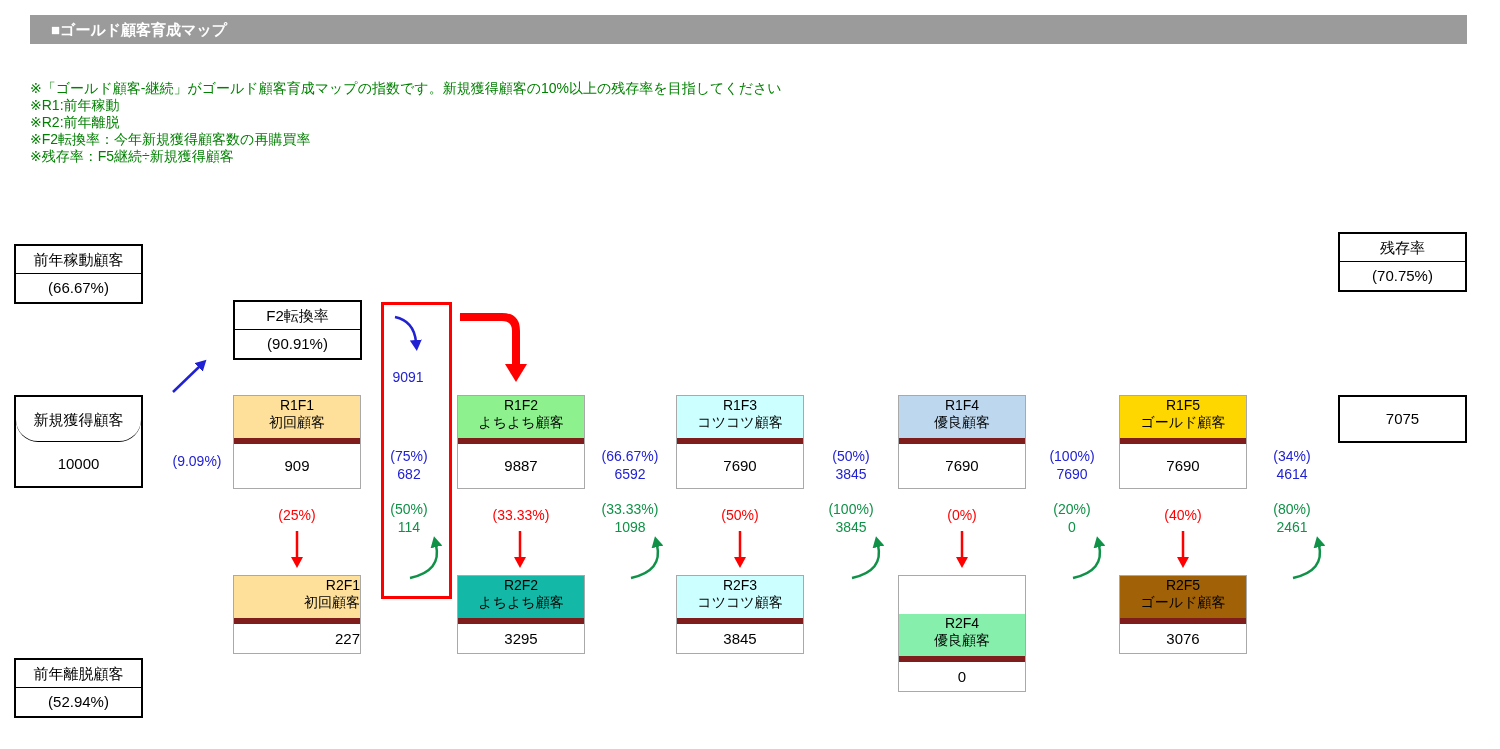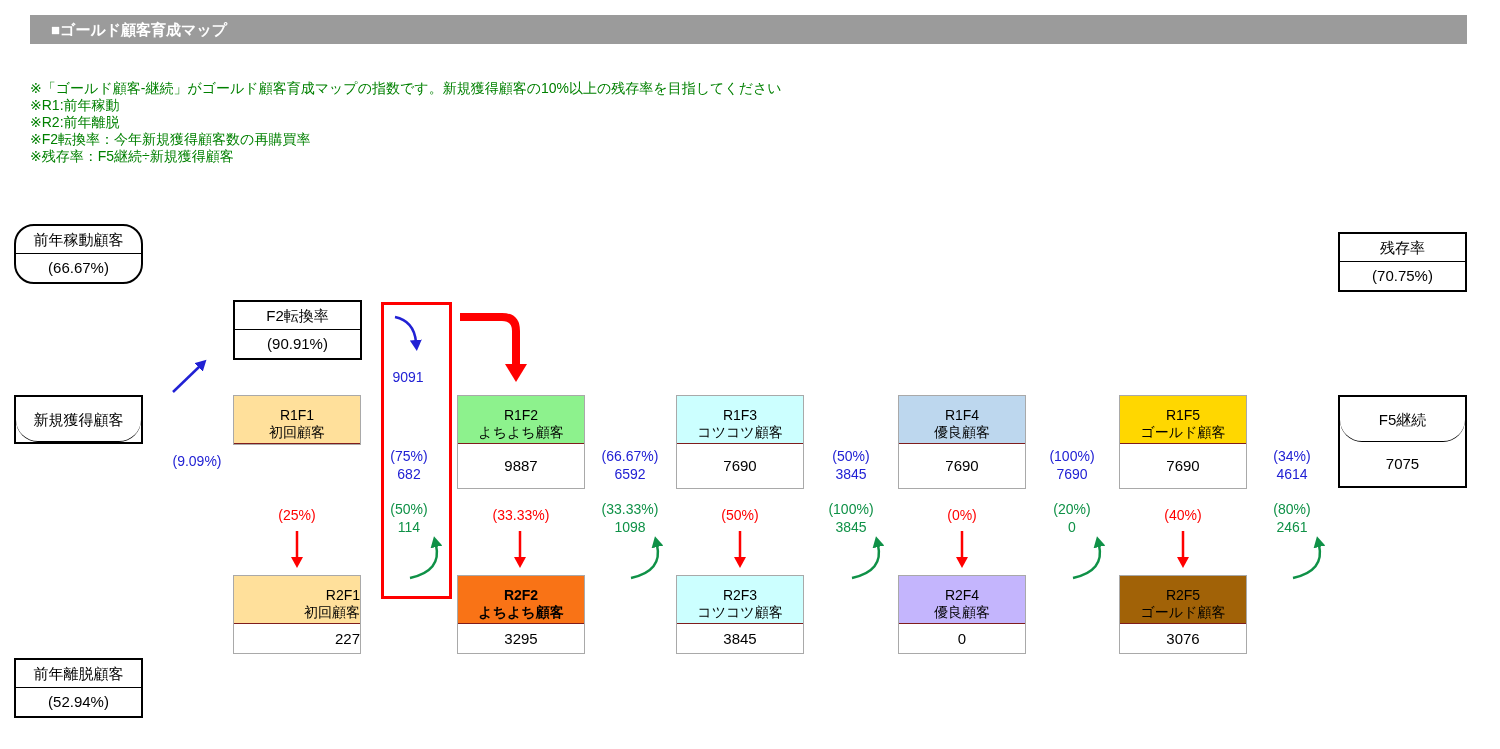--- a/index.html
+++ b/index.html
@@ -19,21 +19,21 @@
   .sbox {
     position:absolute; width:129px; border:2px solid #000; background:#fff;
     text-align:center; font-size:15px;
   }
   .sbox .row1 { height:28px; line-height:28px; border-bottom:1px solid #000; }
   .sbox .row2 { height:28px; line-height:28px; }
   .sbox.tall .row1 { height:45px; line-height:45px;border-radius:22px; }
   .sbox.tall .row2 { height:44px; line-height:44px; }
 
   .rbox { position:absolute; width:128px; border:1px solid #a9a9a9; background:#fff; text-align:center; }
-  .rbox-hd { height:48px; font-size:14px; padding-top:11px; line-height:17px; border-bottom:1px solid #7f1d1d; }
+  .rbox-hd { height:48px; font-size:14px; padding-top:1px; line-height:17px; border-bottom:6px solid #7f1d1d; }
   .rbox-val { height:44px; line-height:44px; font-size:15px; background:#fff; }
   .rbox.r2 .rbox-val { height:29px; line-height:29px; }
 
   .flow { position:absolute; width:84px; text-align:center; font-size:14px; line-height:18px; white-space:nowrap; }
   .flow.blue  { color:#2121d4; }
   .flow.green { color:#0f9147; }
   .flow.red   { color:#ff0000; }
 
   .hl-rect { position:absolute; left:381px; top:302px; width:71px; height:297px; border:3px solid #ff0000; }
   .overlay { position:absolute; left:0; top:0; pointer-events:none; }
@@ -44,54 +44,55 @@
 <div class="titlebar">■ゴールド顧客育成マップ</div>
 
 <div class="notes">
   <div>※「ゴールド顧客-継続」がゴールド顧客育成マップの指数です。新規獲得顧客の10%以上の残存率を目指してください</div>
   <div>※R1:前年稼動</div>
   <div>※R2:前年離脱</div>
   <div>※F2転換率：今年新規獲得顧客数の再購買率</div>
   <div>※残存率：F5継続÷新規獲得顧客</div>
 </div>
 
-<div class="sbox" style="left:14px; top:224px;border-radius:20px;">
+<div class="sbox" style="left:14px; top:244px;">
   <div class="row1">前年稼動顧客</div>
   <div class="row2">(66.67%)</div>
 </div>
 
 <div class="sbox" style="left:1338px; top:232px;">
   <div class="row1">残存率</div>
   <div class="row2">(70.75%)</div>
 </div>
 
 <div class="sbox" style="left:233px; top:300px;">
   <div class="row1">F2転換率</div>
   <div class="row2">(90.91%)</div>
 </div>
 
 <div class="sbox tall" style="left:14px; top:395px;">
   <div class="row1">新規獲得顧客</div>
+  <div class="row2">10000</div>
 </div>
 
 <div class="sbox tall" style="left:1338px; top:395px;">
-  <div class="row1">F5継続</div>
   <div class="row2">7075</div>
 </div>
 
 <div class="sbox" style="left:14px; top:658px;">
   <div class="row1">前年離脱顧客</div>
   <div class="row2">(52.94%)</div>
 </div>
 
 <div class="rbox" style="left:233px; top:395px;">
   <div class="rbox-hd" style="background: rgb(255, 224, 155);">
     <div>R1F1</div>
     <div>初回顧客</div>
   </div>
+  <div class="rbox-val">909</div>
 </div>
 <div class="rbox" style="left:457px; top:395px;">
   <div class="rbox-hd" style="background: rgb(141, 242, 141);">
     <div>R1F2</div>
     <div>よちよち顧客</div>
   </div>
   <div class="rbox-val">9887</div>
 </div>
 <div class="rbox" style="left:676px; top:395px;">
   <div class="rbox-hd" style="background: rgb(204, 255, 255);">
@@ -116,35 +117,35 @@
 </div>
 
 <div class="rbox r2" style="left:233px; top:575px;text-align:right;">
   <div class="rbox-hd" style="background: rgb(255, 224, 155);">
     <div>R2F1</div>
     <div>初回顧客</div>
   </div>
   <div class="rbox-val">227</div>
 </div>
 <div class="rbox r2" style="left:457px; top:575px;">
-  <div class="rbox-hd" style="background: #f97316; font-weight: bold;">
+  <div class="rbox-hd" style="background: #14b8a6;">
     <div>R2F2</div>
     <div>よちよち顧客</div>
   </div>
   <div class="rbox-val">3295</div>
 </div>
 <div class="rbox r2" style="left:676px; top:575px;">
   <div class="rbox-hd" style="background: rgb(204, 255, 255);">
     <div>R2F3</div>
     <div>コツコツ顧客</div>
   </div>
   <div class="rbox-val">3845</div>
 </div>
 <div class="rbox r2" style="left:898px; top:575px;">
-  <div class="rbox-hd" style="background: #c4b5fd;">
+  <div class="rbox-hd" style="background: #86efac; margin-top: 38px;">
     <div>R2F4</div>
     <div>優良顧客</div>
   </div>
   <div class="rbox-val">0</div>
 </div>
 <div class="rbox r2" style="left:1119px; top:575px;">
   <div class="rbox-hd" style="background: #a16207;">
     <div>R2F5</div>
     <div>ゴールド顧客</div>
   </div>

